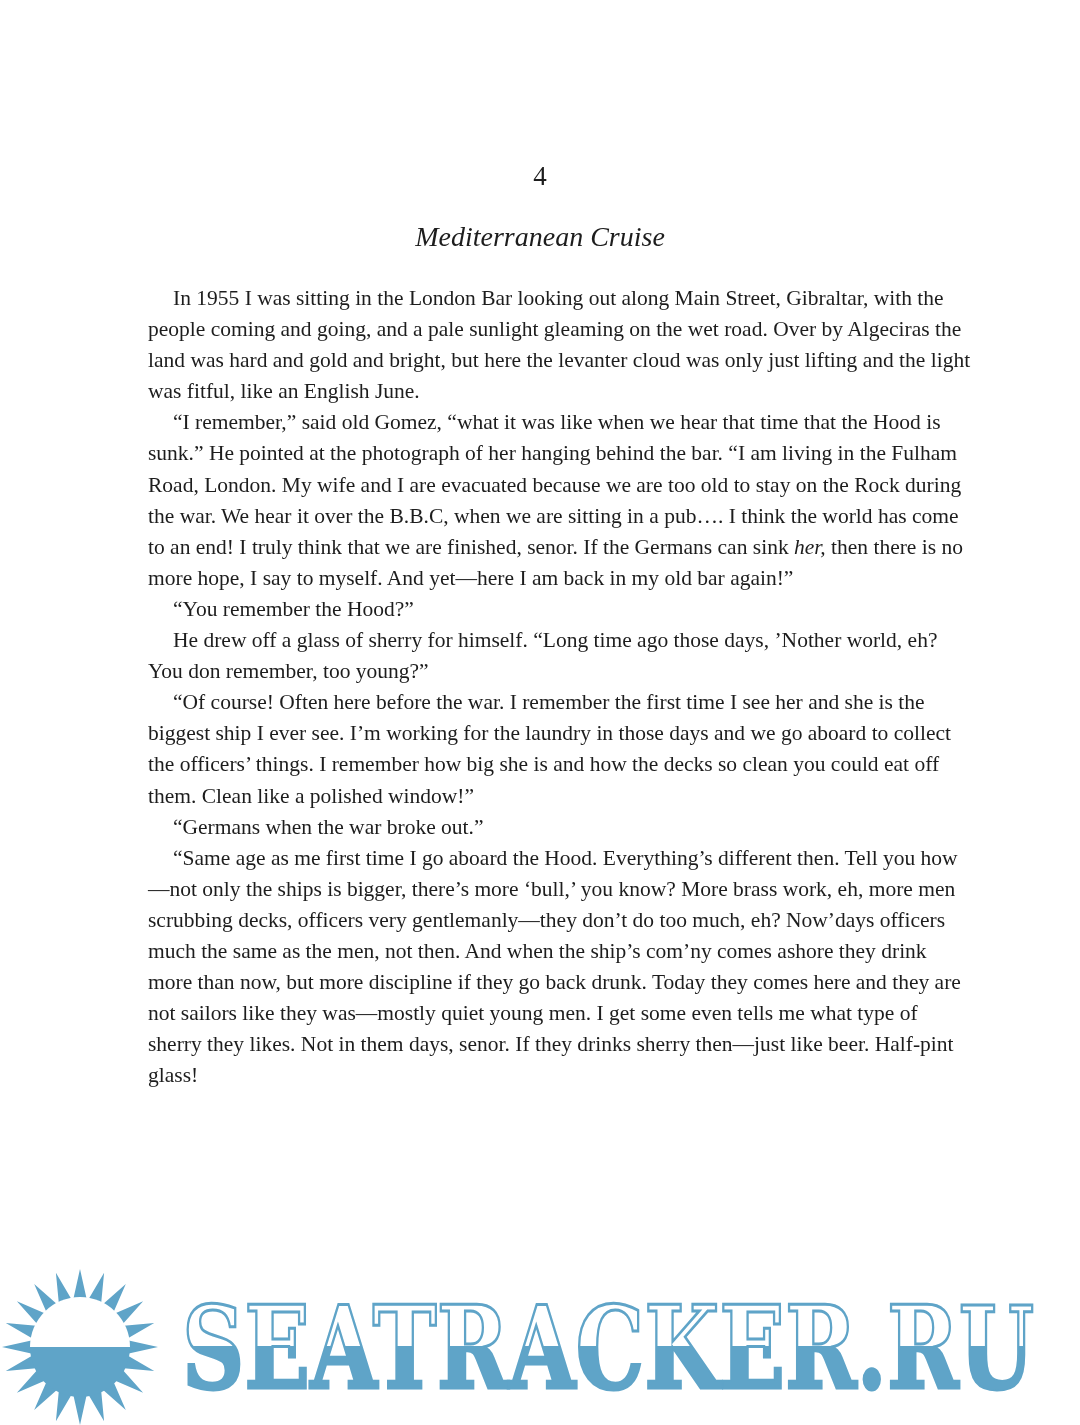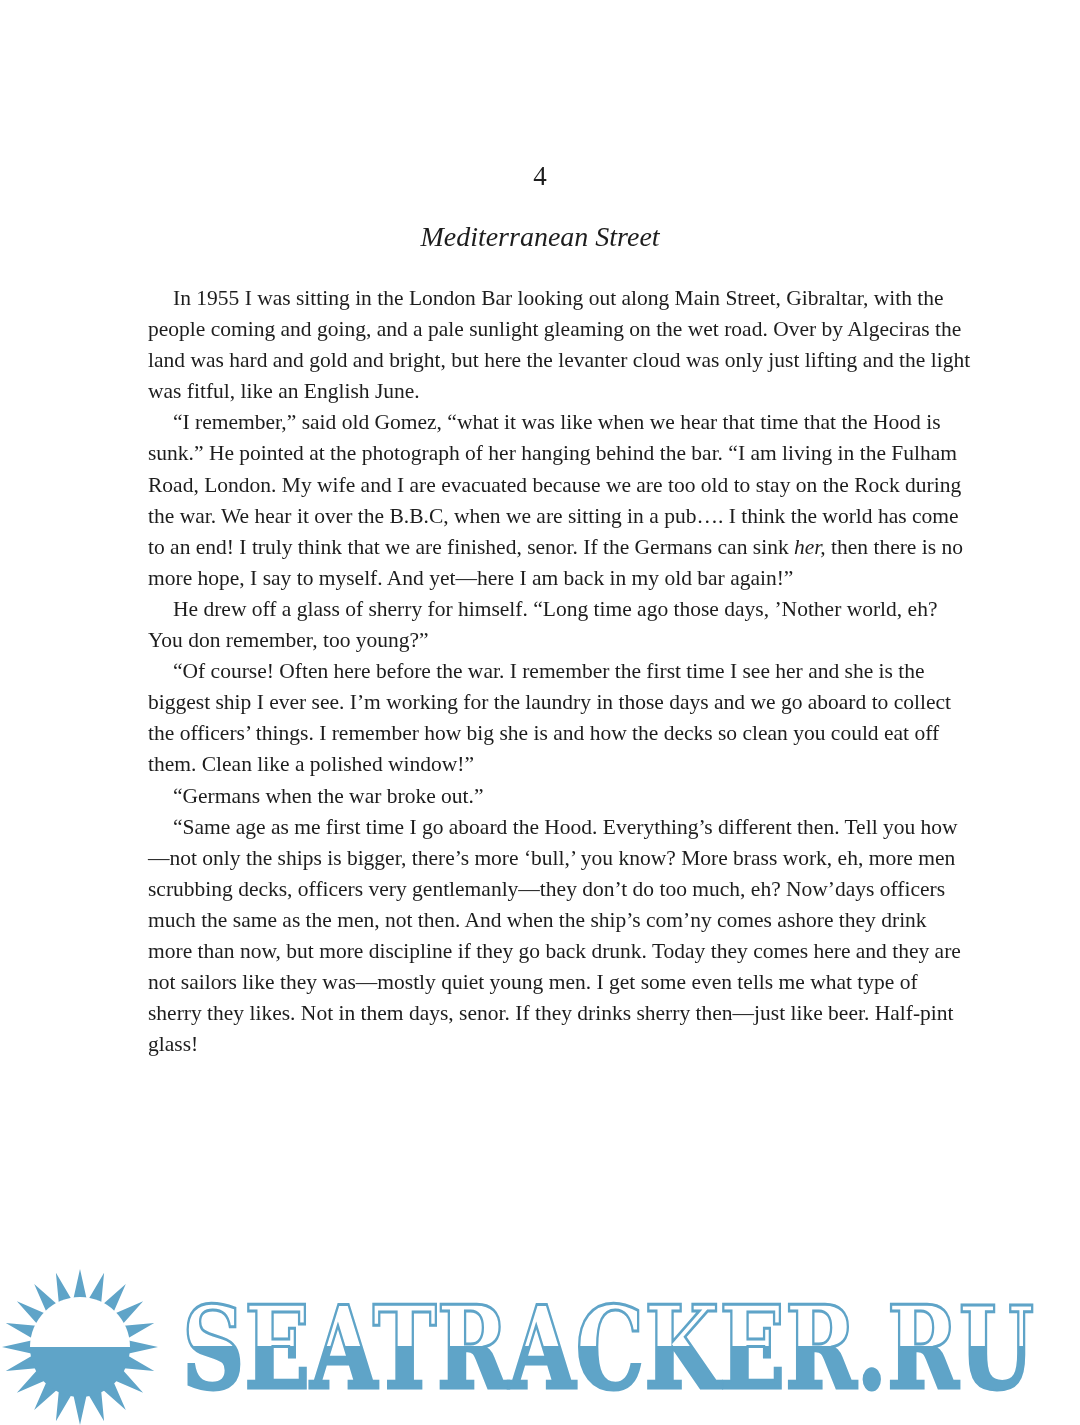--- a/index.html
+++ b/index.html
@@ -48,25 +48,26 @@
     font-weight:bold;
   }
 </style>
 </head>
 <body>
 
 <div class="page">
 
   <div class="chapter-number">4</div>
 
-  <div class="chapter-title">Mediterranean Street</div>
+  <div class="chapter-title">Mediterranean Cruise</div>
 
   <div class="body-text">
     <p>In 1955 I was sitting in the London Bar looking out along Main Street, Gibraltar, with the people coming and going, and a pale sunlight gleaming on the wet road. Over by Algeciras the land was hard and gold and bright, but here the levanter cloud was only just lifting and the light was fitful, like an English June.</p>
     <p><span>“I remember,” said old Gomez, “what it was like when we hear that time that the Hood is sunk.” He pointed at the photograph of her hanging behind the bar. “I am living in the Fulham Road, London. My wife and I are evacuated because we are too old to stay on the Rock during the war. We hear it over the B.B.C, when we are sitting in a pub…. I think the world has come to an end! I truly think that we are finished, senor. If the Germans can sink </span><i>her,</i><span> then there is no more hope, I say to myself. And yet—here I am back in my old bar again!”</span></p>
+    <p>“You remember the Hood?”</p>
     <p>He drew off a glass of sherry for himself. “Long time ago those days, ’Nother world, eh? You don remember, too young?”</p>
     <p>“Of course! Often here before the war. I remember the first time I see her and she is the biggest ship I ever see. I’m working for the laundry in those days and we go aboard to collect the officers’ things. I remember how big she is and how the decks so clean you could eat off them. Clean like a polished window!”</p>
     <p>“Germans when the war broke out.”</p>
     <p>“Same age as me first time I go aboard the Hood. Everything’s different then. Tell you how—not only the ships is bigger, there’s more ‘bull,’ you know? More brass work, eh, more men scrubbing decks, officers very gentlemanly—they don’t do too much, eh? Now’days officers much the same as the men, not then. And when the ship’s com’ny comes ashore they drink more than now, but more discipline if they go back drunk. Today they comes here and they are not sailors like they was—mostly quiet young men. I get some even tells me what type of sherry they likes. Not in them days, senor. If they drinks sherry then—just like beer. Half-pint glass!</p>
   </div>
 
   <svg class="watermark" width="1080" height="165" viewBox="0 0 1080 165">
     <defs>
       <clipPath id="halfclip">
         <rect x="170" y="86" width="900" height="80"></rect>

